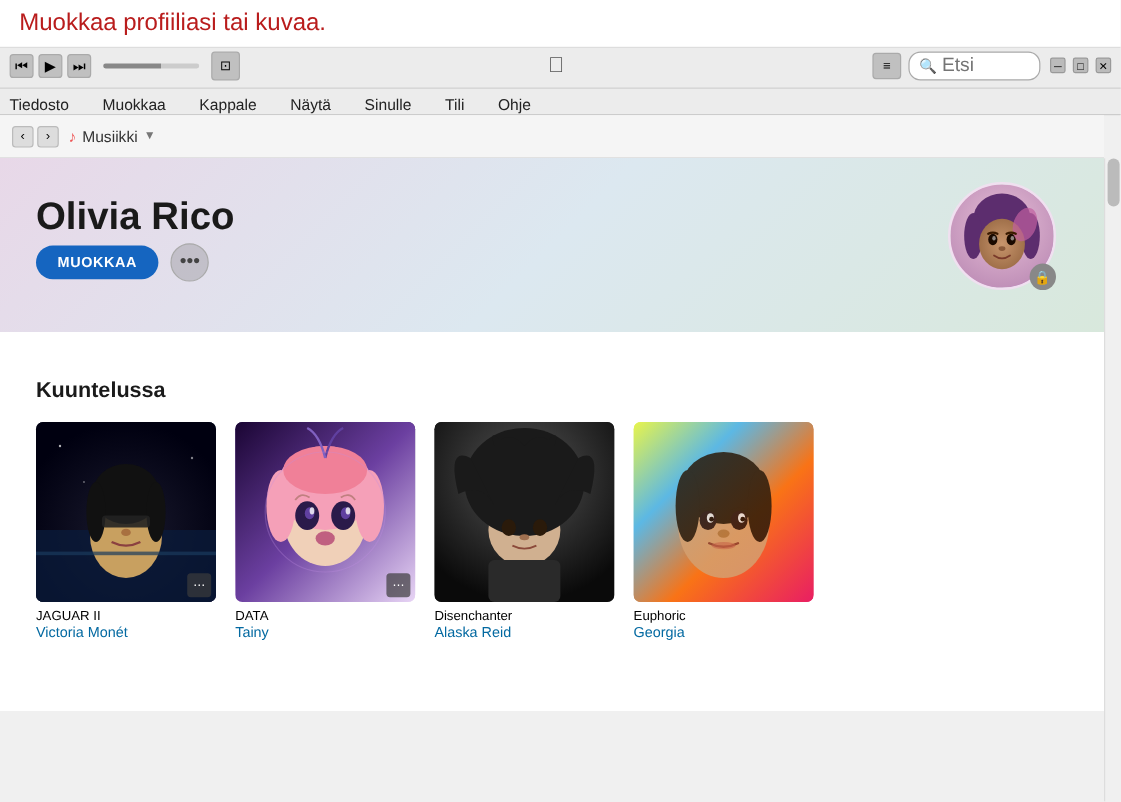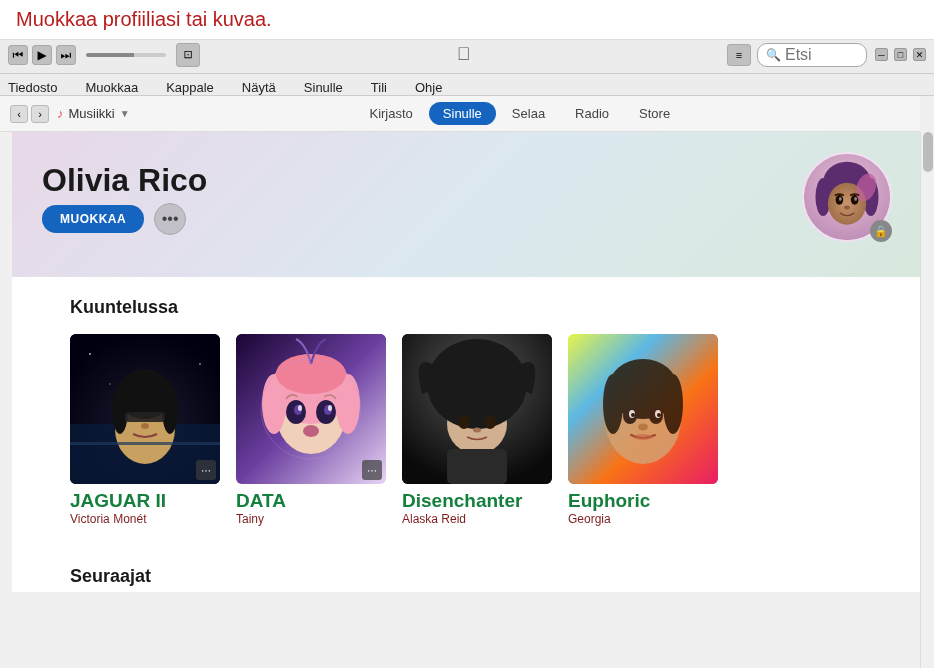--- a/index.html
+++ b/index.html
@@ -203,21 +203,21 @@
     }
     .nav-tab.active {
       background: #1565c0;
       color: white;
     }
 
     
     .main-content {
       position: absolute;
       top: 132px;
-      left: 12px;
+      left: 0;
       width: 920px;
       height: 460px;
       background: white;
       overflow-y: auto;
     }
 
     
     .scrollbar {
       position: absolute;
       top: 132px;
@@ -312,22 +312,21 @@
       border-radius: 50%;
       display: flex;
       align-items: center;
       justify-content: center;
       font-size: 11px;
       color: white;
     }
 
     
     .section {
-      padding: 20px 30px;
-      margin-left: 28px;
+      padding: 38px 30px;
     }
     .section-title {
       font-size: 18px;
       font-weight: bold;
       color: #1a1a1a;
       margin-bottom: 16px;
     }
     .albums-grid {
       display: flex;
       gap: 16px;
@@ -352,27 +351,27 @@
       background: rgba(60,60,60,0.7);
       border-radius: 3px;
       display: flex;
       align-items: center;
       justify-content: center;
       font-size: 10px;
       color: white;
       cursor: pointer;
     }
     .album-title {
-      font-size: 19px;
-      font-weight: 700;
-      color: #15803d;
+      font-size: 11px;
+      font-weight: 400;
+      color: #000000;
     }
     .album-artist {
       font-size: 12px;
-      color: #7f1d1d;
+      color: #0369a1;
     }
 
     
     .cover-jaguar {
       background: linear-gradient(135deg, #1a1a2e 0%, #16213e 40%, #0f3460 70%, #533483 100%);
     }
     .cover-data {
       background: linear-gradient(180deg, #2c1654 0%, #6b3fa0 40%, #c9a0dc 80%, #e8d5f5 100%);
     }
     .cover-disenchanter {
@@ -453,27 +452,20 @@
       <span>‹</span>
     </div>
     <div class="nav-arrow">
       <span>›</span>
     </div>
   </div>
   <div class="library-selector">
     <span class="music-icon">♪</span>
     <span>Musiikki</span>
     <span style="font-size:10px;color:#777;">▼</span>
-  </div>
-  <div class="nav-tabs">
-    <div class="nav-tab">Kirjasto</div>
-    <div class="nav-tab active">Sinulle</div>
-    <div class="nav-tab">Selaa</div>
-    <div class="nav-tab">Radio</div>
-    <div class="nav-tab">Store</div>
   </div>
 </div>
 
 <div class="main-content">
 
   <div class="profile-header">
     <div class="profile-name">Olivia Rico</div>
     <div class="profile-buttons">
       <button class="btn-muokkaa">MUOKKAA</button>
       <div class="btn-more">

